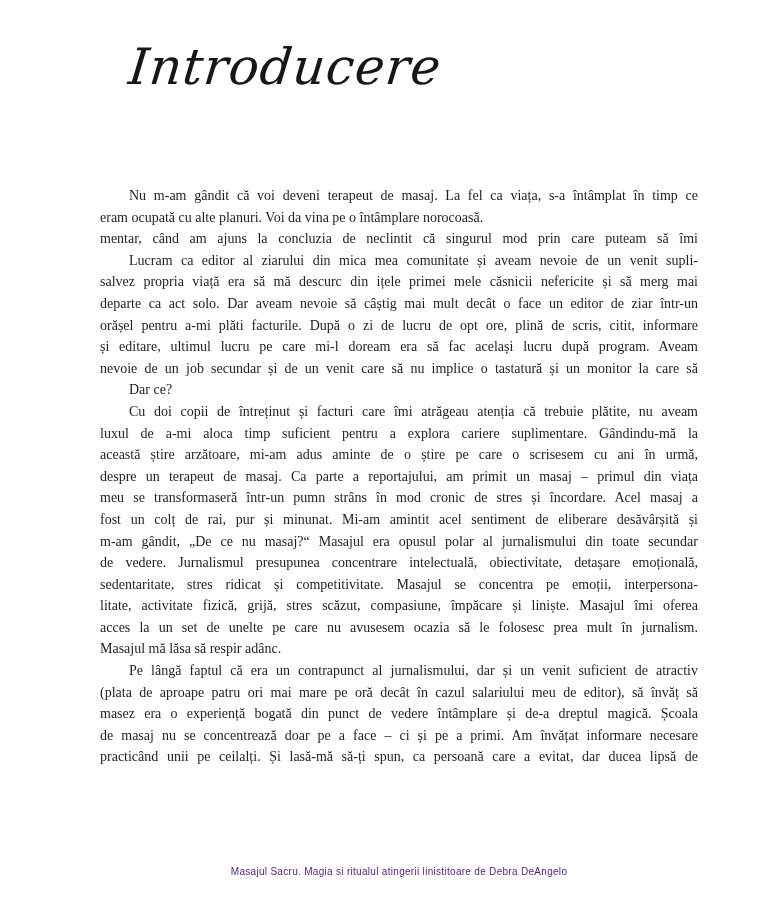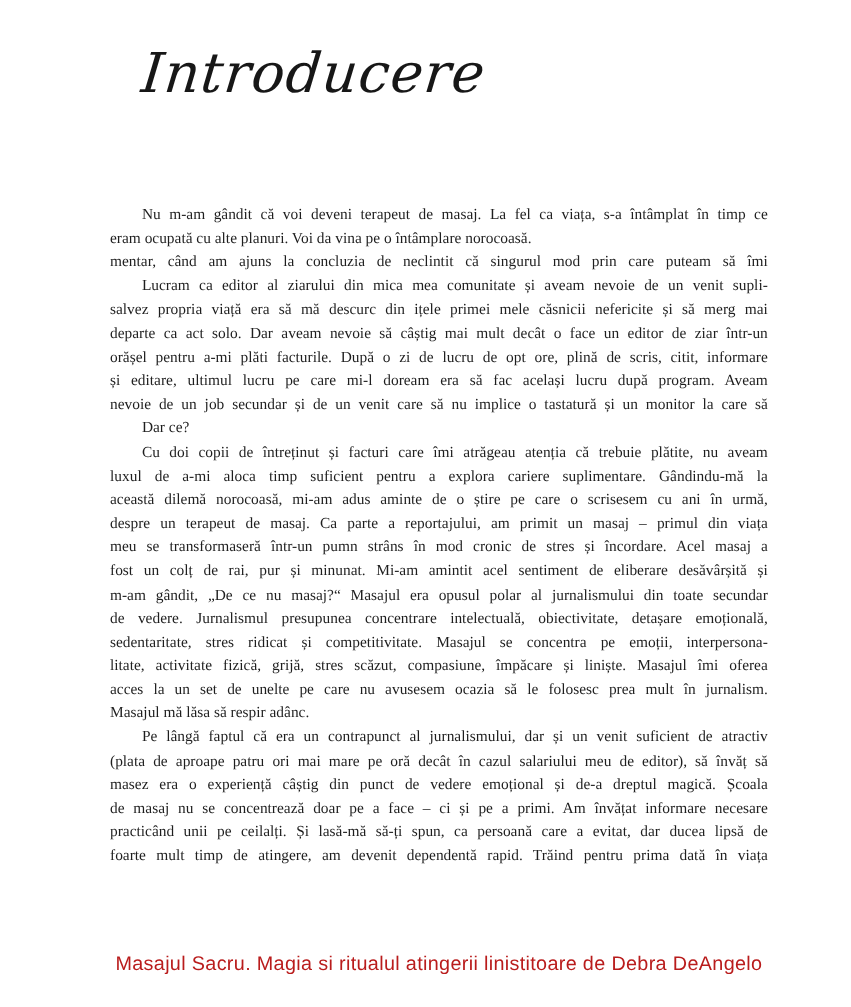--- a/index.html
+++ b/index.html
@@ -48,23 +48,23 @@
   .line.para-end {
     text-align-last: left;
   }
   .caption {
     position: absolute;
     left: 100px;
     top: 866px;
     width: 598px;
     text-align: center;
     font-family: "Liberation Sans", "DejaVu Sans", sans-serif;
-    font-size: 18px;
+    font-size: 10px;
     letter-spacing: 0.3px;
-    color: #b91c1c;
+    color: #4c1d95;
   }
 </style>
 </head>
 <body>
 
 <div class="page">
   <div class="chapter-title">Introducere</div>
 
   <div class="text-block">
       <div class="paragraph">
@@ -79,35 +79,34 @@
         <div class="line">orășel pentru a-mi plăti facturile. După o zi de lucru de opt ore, plină de scris, citit, informare</div>
         <div class="line">și editare, ultimul lucru pe care mi-l doream era să fac același lucru după program. Aveam</div>
         <div class="line">nevoie de un job secundar și de un venit care să nu implice o tastatură și un monitor la care să</div>
       </div>
       <div class="paragraph">
         <div class="line indent para-end">Dar ce?</div>
       </div>
       <div class="paragraph">
         <div class="line indent">Cu doi copii de întreținut și facturi care îmi atrăgeau atenția că trebuie plătite, nu aveam</div>
         <div class="line">luxul de a-mi aloca timp suficient pentru a explora cariere suplimentare. Gândindu-mă la</div>
-        <div class="line">această dilemă norocoasă, mi-am adus aminte de o știre pe care o scrisesem cu ani în urmă,</div>
+        <div class="line">această știre arzătoare, mi-am adus aminte de o știre pe care o scrisesem cu ani în urmă,</div>
         <div class="line">despre un terapeut de masaj. Ca parte a reportajului, am primit un masaj – primul din viața</div>
         <div class="line">meu se transformaseră într-un pumn strâns în mod cronic de stres și încordare. Acel masaj a</div>
         <div class="line">fost un colț de rai, pur și minunat. Mi-am amintit acel sentiment de eliberare desăvârșită și</div>
         <div class="line">m-am gândit, „De ce nu masaj?“ Masajul era opusul polar al jurnalismului din toate secundar</div>
         <div class="line">de vedere. Jurnalismul presupunea concentrare intelectuală, obiectivitate, detașare emoțională,</div>
         <div class="line">sedentaritate, stres ridicat și competitivitate. Masajul se concentra pe emoții, interpersona-</div>
         <div class="line">litate, activitate fizică, grijă, stres scăzut, compasiune, împăcare și liniște. Masajul îmi oferea</div>
         <div class="line">acces la un set de unelte pe care nu avusesem ocazia să le folosesc prea mult în jurnalism.</div>
         <div class="line para-end">Masajul mă lăsa să respir adânc.</div>
       </div>
       <div class="paragraph">
         <div class="line indent">Pe lângă faptul că era un contrapunct al jurnalismului, dar și un venit suficient de atractiv</div>
         <div class="line">(plata de aproape patru ori mai mare pe oră decât în cazul salariului meu de editor), să învăț să</div>
-        <div class="line">masez era o experiență câștig din punct de vedere emoțional și de-a dreptul magică. Școala</div>
+        <div class="line">masez era o experiență bogată din punct de vedere întâmplare și de-a dreptul magică. Școala</div>
         <div class="line">de masaj nu se concentrează doar pe a face – ci și pe a primi. Am învățat informare necesare</div>
         <div class="line">practicând unii pe ceilalți. Și lasă-mă să-ți spun, ca persoană care a evitat, dar ducea lipsă de</div>
-        <div class="line">foarte mult timp de atingere, am devenit dependentă rapid. Trăind pentru prima dată în viața</div>
       </div>
     </div>
 
   <div class="caption">Masajul Sacru. Magia si ritualul atingerii linistitoare de Debra DeAngelo</div>
 </div>
 
 </body></html>

